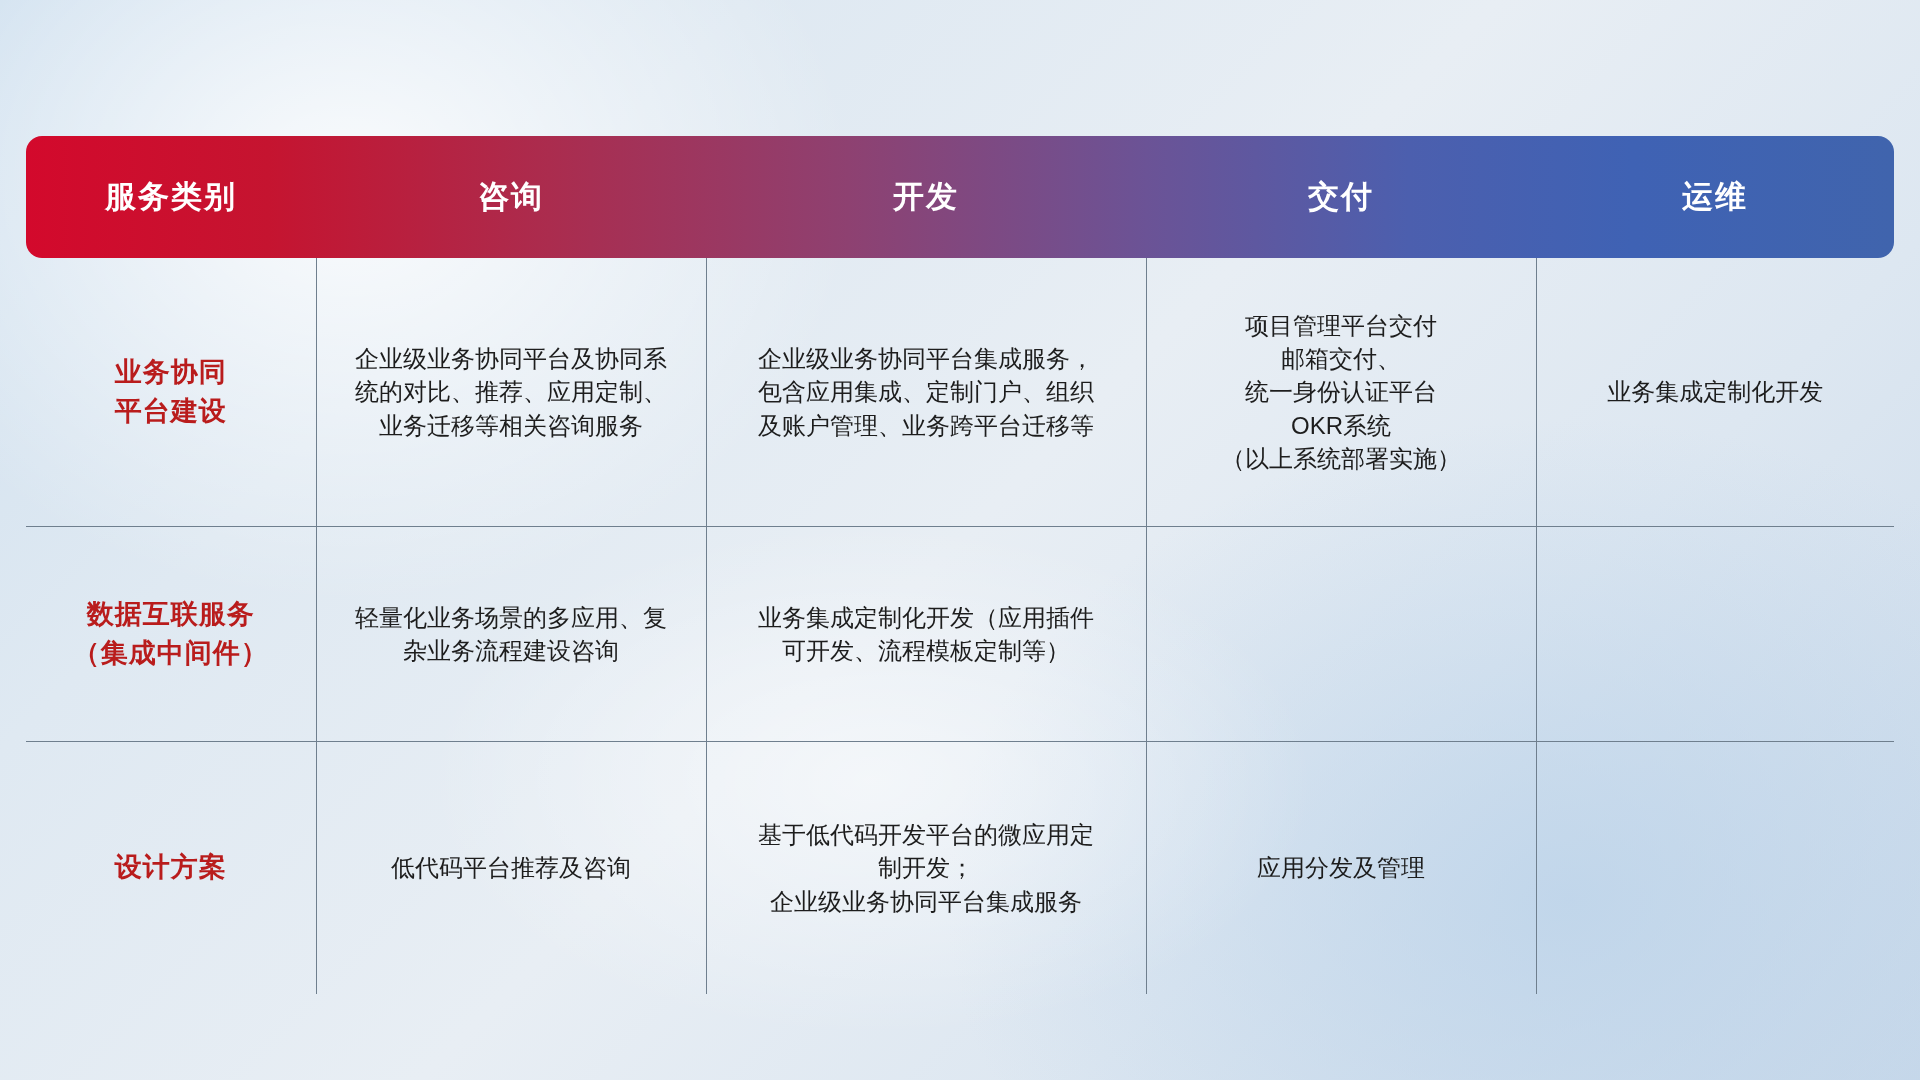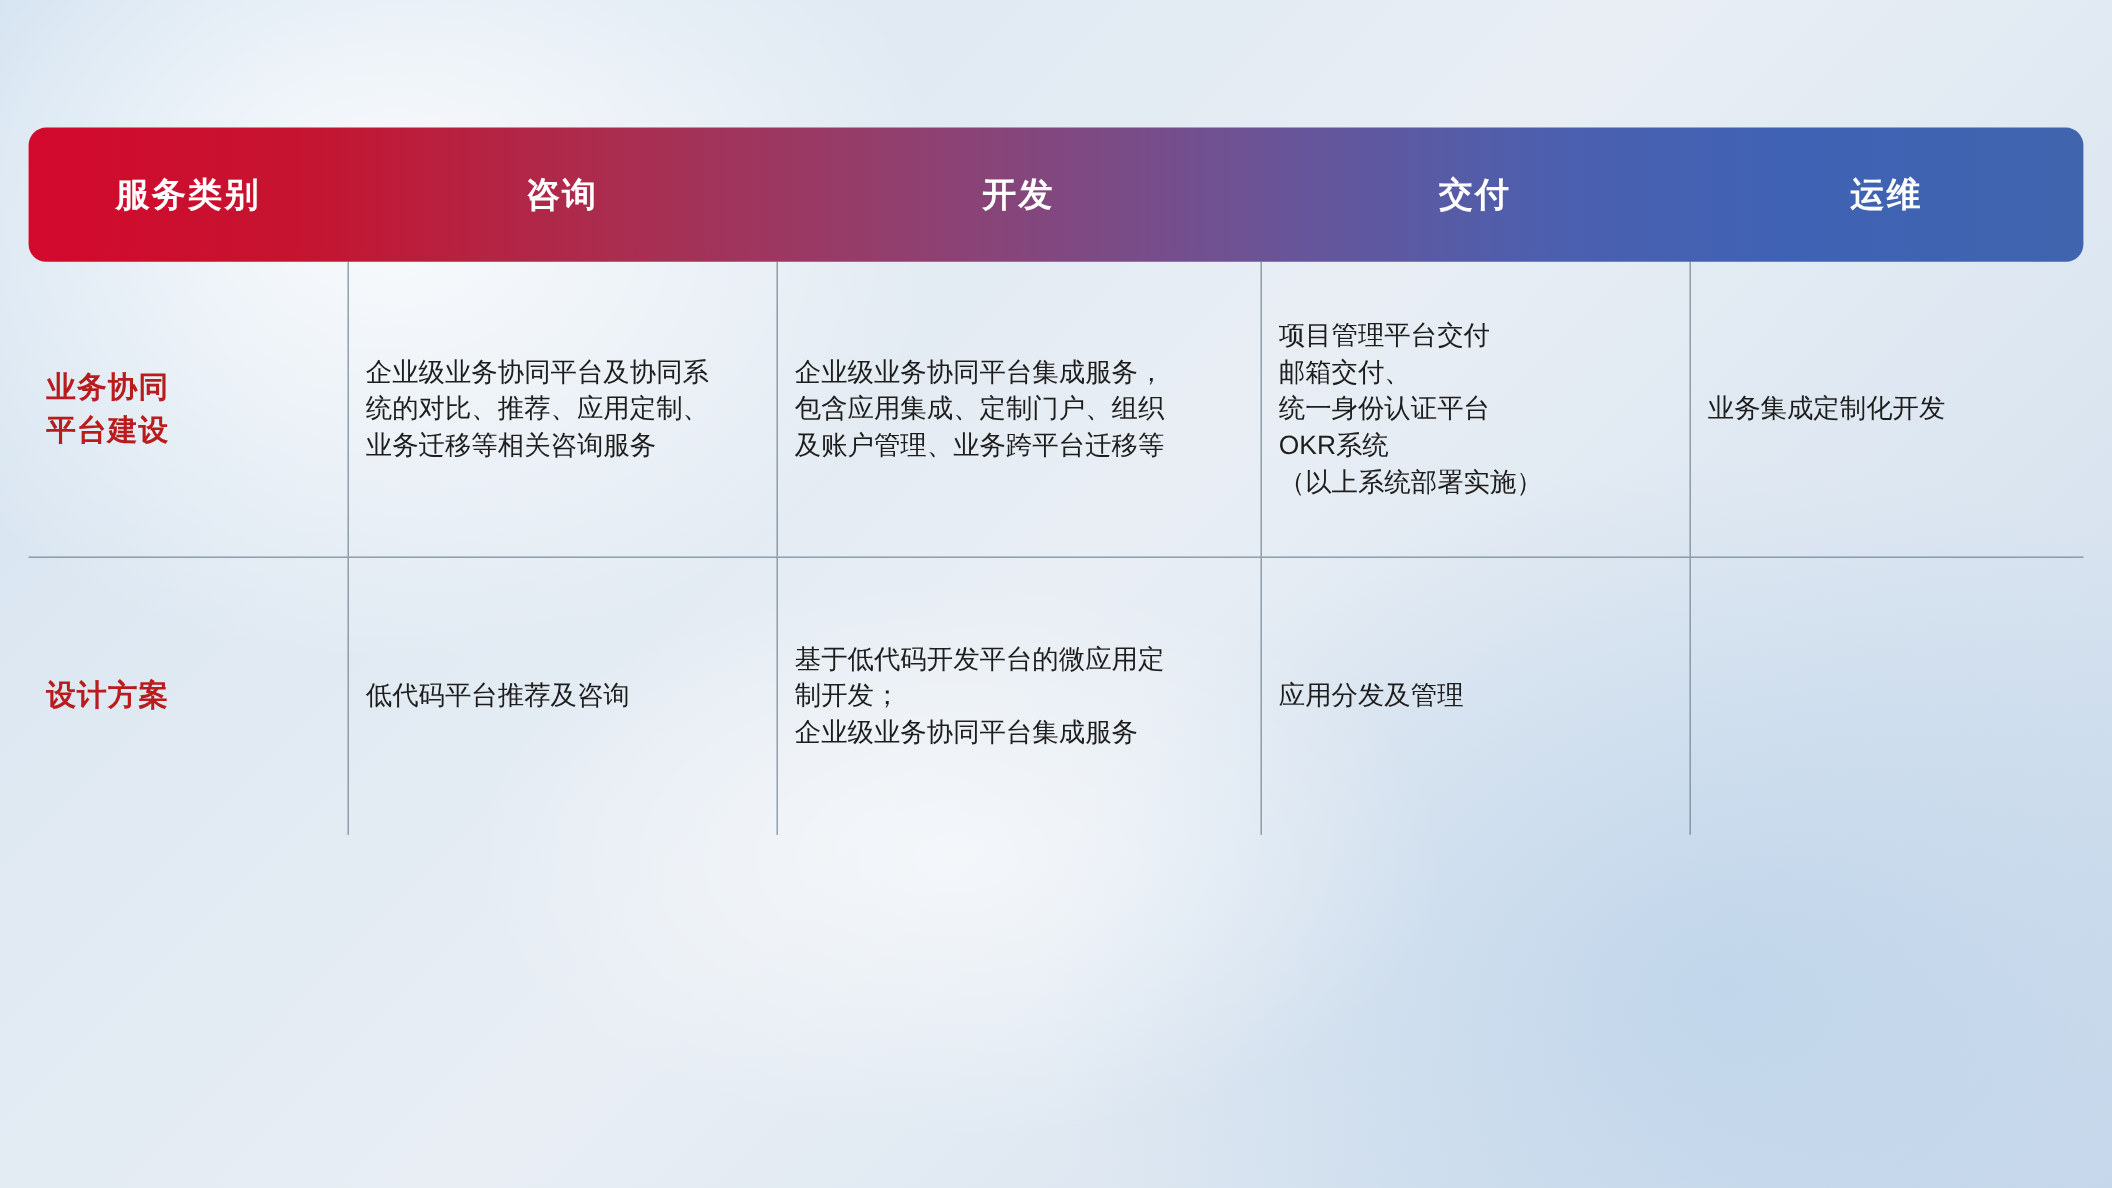--- a/index.html
+++ b/index.html
@@ -33,21 +33,21 @@
     position: absolute;
     left: 420px; bottom: 40px;
     width: 900px; height: 520px;
     background: radial-gradient(ellipse at center, rgba(255,255,255,0.55) 0%, rgba(255,255,255,0.0) 70%);
     pointer-events: none;
   }
 
   .table-wrap {
     position: absolute;
     left: 26px;
-    top: 116px;
+    top: 136px;
     width: 1868px;
   }
 
   table.matrix {
     width: 100%;
     border-collapse: collapse;
     table-layout: fixed;
   }
 
   
@@ -83,21 +83,21 @@
     position: relative;
     z-index: 2;
     display: block;
   }
 
   tbody td {
     border: 1px solid #6f7f8e;
     border-left: none;
     border-right: none;
     vertical-align: middle;
-    text-align: left;
+    text-align: center;
     color: #1d1d1d;
     font-size: 24px;
     line-height: 1.38;
     padding: 18px 16px;
     background: transparent;
   }
   tbody td.vline {
     border-left: 1px solid #6f7f8e;
   }
   tbody tr:first-child td {
@@ -165,20 +165,30 @@
         <td class="vline nowrap-lines">企业级业务协同平台集成服务，
 包含应用集成、定制门户、组织
 及账户管理、业务跨平台迁移等</td>
         <td class="vline nowrap-lines">项目管理平台交付
 邮箱交付、
 统一身份认证平台
 OKR系统
 （以上系统部署实施）</td>
         <td class="vline nowrap-lines">业务集成定制化开发</td>
       </tr>
+      <tr class="r2">
+        <td class="cat nowrap-lines">数据互联服务
+（集成中间件）</td>
+        <td class="vline nowrap-lines">轻量化业务场景的多应用、复
+杂业务流程建设咨询</td>
+        <td class="vline nowrap-lines">业务集成定制化开发（应用插件
+可开发、流程模板定制等）</td>
+        <td class="vline nowrap-lines"></td>
+        <td class="vline nowrap-lines"></td>
+      </tr>
       <tr class="r3">
         <td class="cat nowrap-lines">设计方案</td>
         <td class="vline nowrap-lines">低代码平台推荐及咨询</td>
         <td class="vline nowrap-lines">基于低代码开发平台的微应用定
 制开发；
 企业级业务协同平台集成服务</td>
         <td class="vline nowrap-lines">应用分发及管理</td>
         <td class="vline nowrap-lines"></td>
       </tr>
     </tbody>

